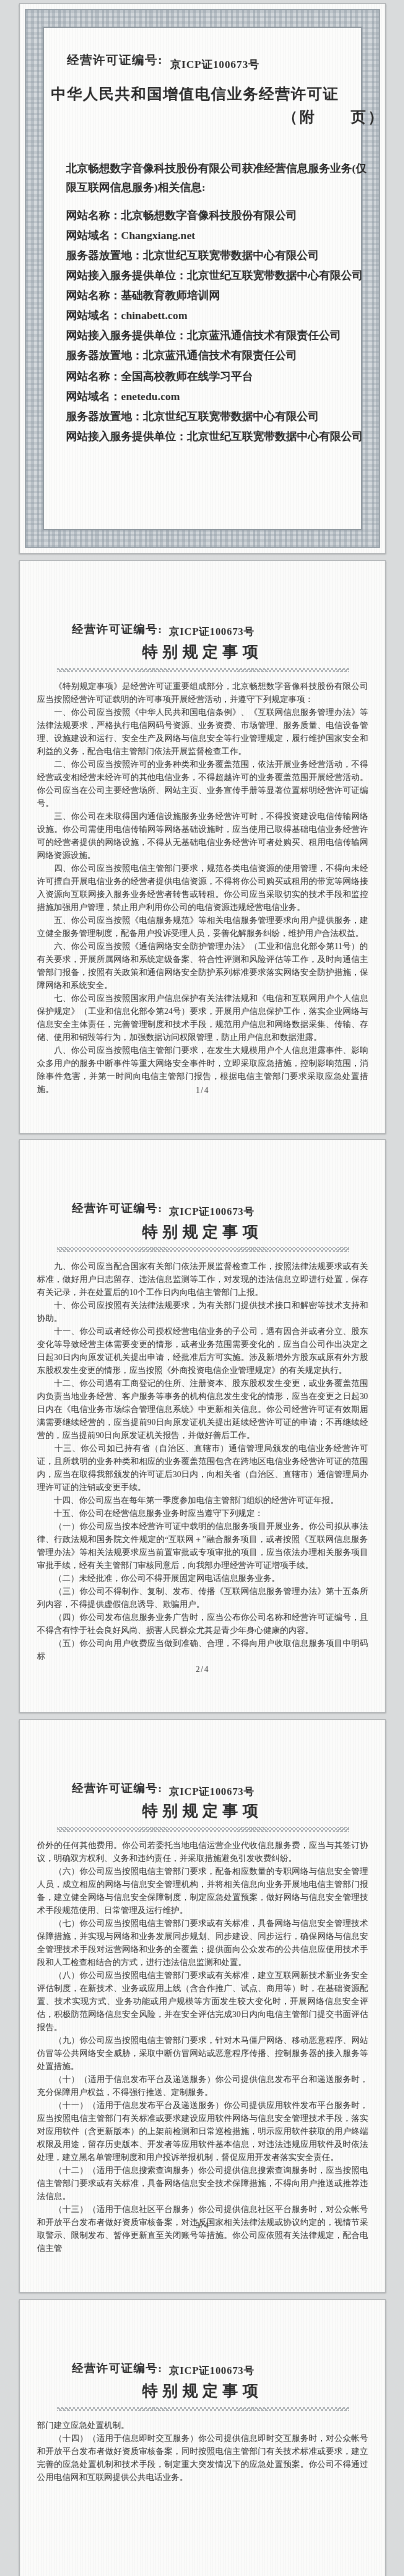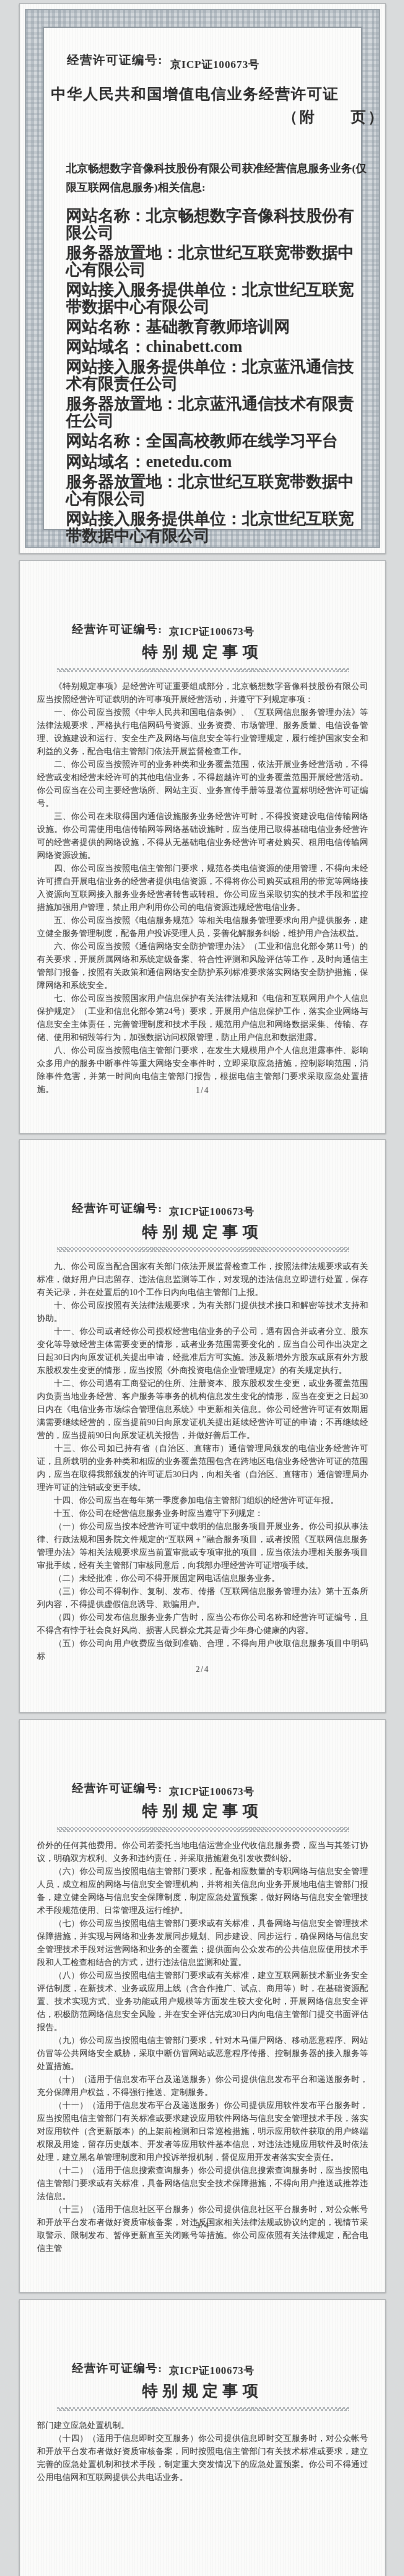--- a/index.html
+++ b/index.html
@@ -50,21 +50,21 @@
   .p1-title{
     margin:13.4px 31px 0 31px;text-align:left;
     font-size:15px;font-weight:bold;letter-spacing:1px;line-height:25px;
   }
   .p1-subtitle{
     margin:1px 0 0 0;text-align:right;
     font-size:15px;font-weight:bold;letter-spacing:2.1px;
   }
   .p1-body{width:301px;margin:32px 0 0 46px;}
   .p1-intro{margin:0 0 10.3px 0;font-size:11px;line-height:18.5px;font-weight:bold;}
-  .p1-body .entry{margin:0 0 3.1px 0;font-size:16px;line-height:17px;font-weight:bold;font-family:Liberation Serif, serif;}
+  .p1-body .entry{margin:0 0 3.1px 0;font-size:11px;line-height:17px;font-weight:bold;font-family:Liberation Serif, serif;}
 
   
   .sp{height:574px;}
   .sp-last{height:574px;}
   .sp-head{margin:61px 0 0 52px;white-space:nowrap;}
   .sp-head .lbl{font-size:11.3px;font-weight:bold;letter-spacing:1px;}
   .sp-head .num{font-size:10.3px;font-weight:bold;position:relative;top:2.6px;margin-left:4.1px;letter-spacing:0.5px;}
   .sp-title{
     margin:5.2px 0 0 0;text-align:center;
     font-size:15.5px;font-weight:bold;letter-spacing:4.6px;
@@ -101,20 +101,21 @@
         <span class="num">京ICP证100673号</span>
       </div>
       <div class="p1-title">中华人民共和国增值电信业务经营许可证</div>
       <div class="p1-subtitle">（附　　页）</div>
       <div class="p1-body">
         <p class="p1-intro">北京畅想数字音像科技股份有限公司获准经营信息服务业务(仅限互联网信息服务)相关信息:</p>
         <div>
 
             <p class="entry">网站名称：北京畅想数字音像科技股份有限公司</p>
 
+            <p class="entry">网站域名：Changxiang.net</p>
 
             <p class="entry">服务器放置地：北京世纪互联宽带数据中心有限公司</p>
 
             <p class="entry">网站接入服务提供单位：北京世纪互联宽带数据中心有限公司</p>
 
             <p class="entry">网站名称：基础教育教师培训网</p>
 
             <p class="entry">网站域名：chinabett.com</p>
 
             <p class="entry">网站接入服务提供单位：北京蓝汛通信技术有限责任公司</p>

